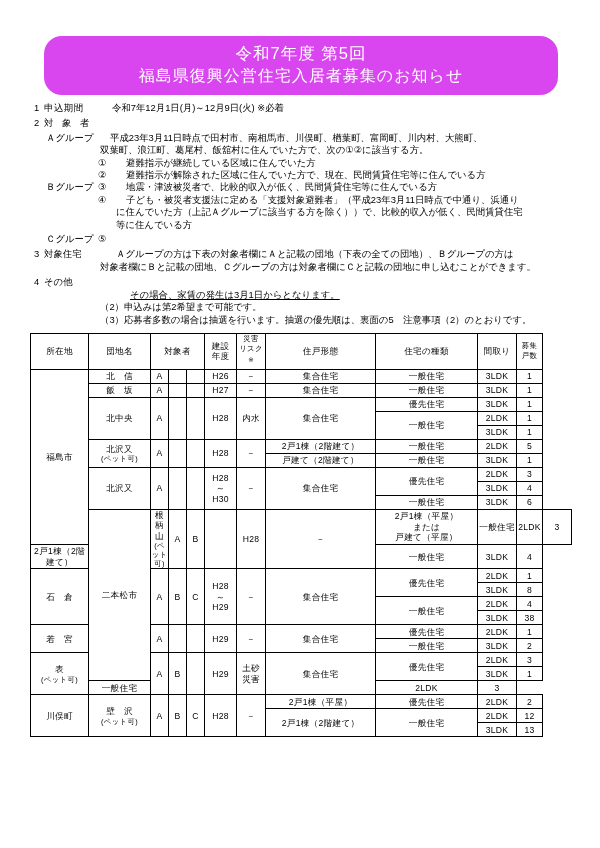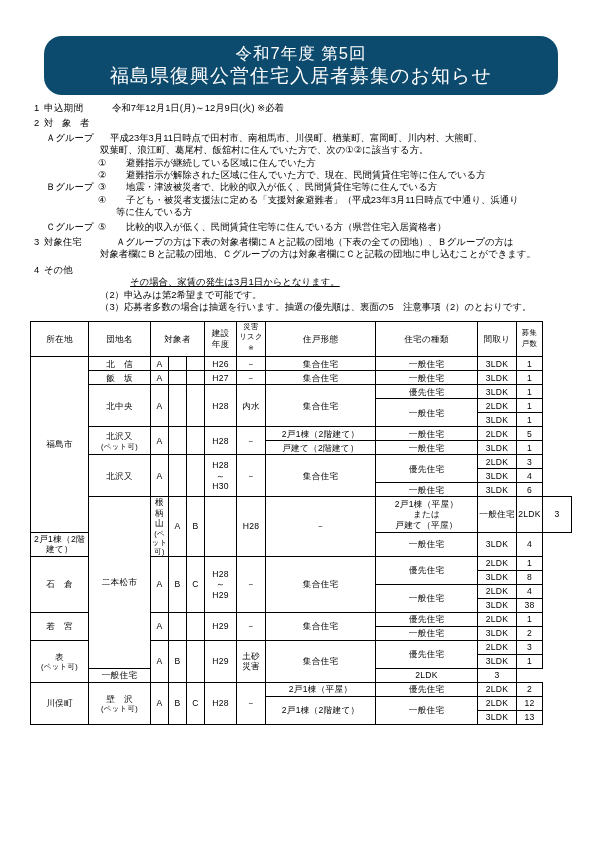--- a/index.html
+++ b/index.html
@@ -17,35 +17,35 @@
   .page {
     position: relative;
     width: 600px;
     height: 848px;
     box-sizing: border-box;
     padding: 36px 28px 10px 30px;
   }
 
   
   .banner {
-    background: #0c4a6e;
+    background: #d946ef;
     color: #ffffff;
     border-radius: 18px;
     text-align: center;
     padding: 7px 0 8px 0;
     margin: 0 14px 0 14px;
     letter-spacing: 1px;
   }
   .banner-line1 {
     font-size: 16.5px;
     line-height: 21px;
     font-weight: normal;
   }
   .banner-line2 {
-    font-size: 19px;
+    font-size: 16px;
     line-height: 23px;
     font-weight: normal;
   }
 
   
   .body-text {
     margin-top: 7px;
     font-size: 9.4px;
     line-height: 12.4px;
   }
@@ -157,26 +157,26 @@
     <div class="row">
       <span class="grp">Ｂグループ</span>
       <span class="marker">③</span>
       <span class="txt">地震・津波被災者で、比較的収入が低く、民間賃貸住宅等に住んでいる方</span>
     </div>
     <div class="row">
       <span class="grp"></span>
       <span class="marker">④</span>
       <span class="txt">子ども・被災者支援法に定める「支援対象避難者」（平成23年3月11日時点で中通り、浜通り</span>
     </div>
+    <div class="indent-3">に住んでいた方（上記Ａグループに該当する方を除く））で、比較的収入が低く、民間賃貸住宅</div>
     <div class="indent-3">等に住んでいる方</div>
 
     <div class="row mt2">
       <span class="grp">Ｃグループ</span>
       <span class="marker">⑤</span>
-      <span class="txt">比較的収入が低く、民間賃貸住宅等に住んでいる方（県営住宅入居資格者）</span>
     </div>
 
     <div class="row mt3">
       <span class="num">3</span>
       <span class="lbl-wide">対象住宅</span>
       <span class="txt">Ａグループの方は下表の対象者欄にＡと記載の団地（下表の全ての団地）、Ｂグループの方は</span>
     </div>
     <div class="indent-2">対象者欄にＢと記載の団地、Ｃグループの方は対象者欄にＣと記載の団地に申し込むことができます。</div>
 
     <div class="row mt3">

